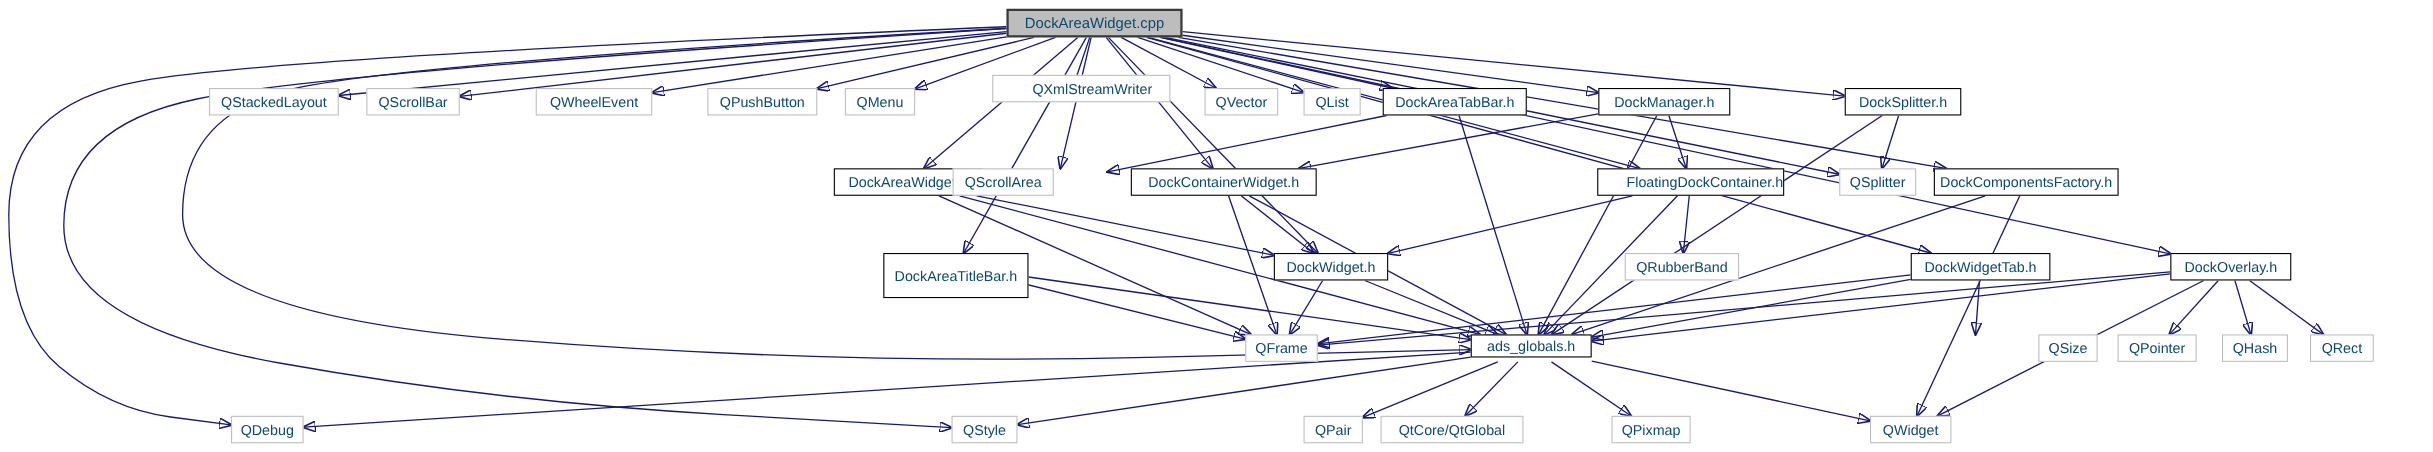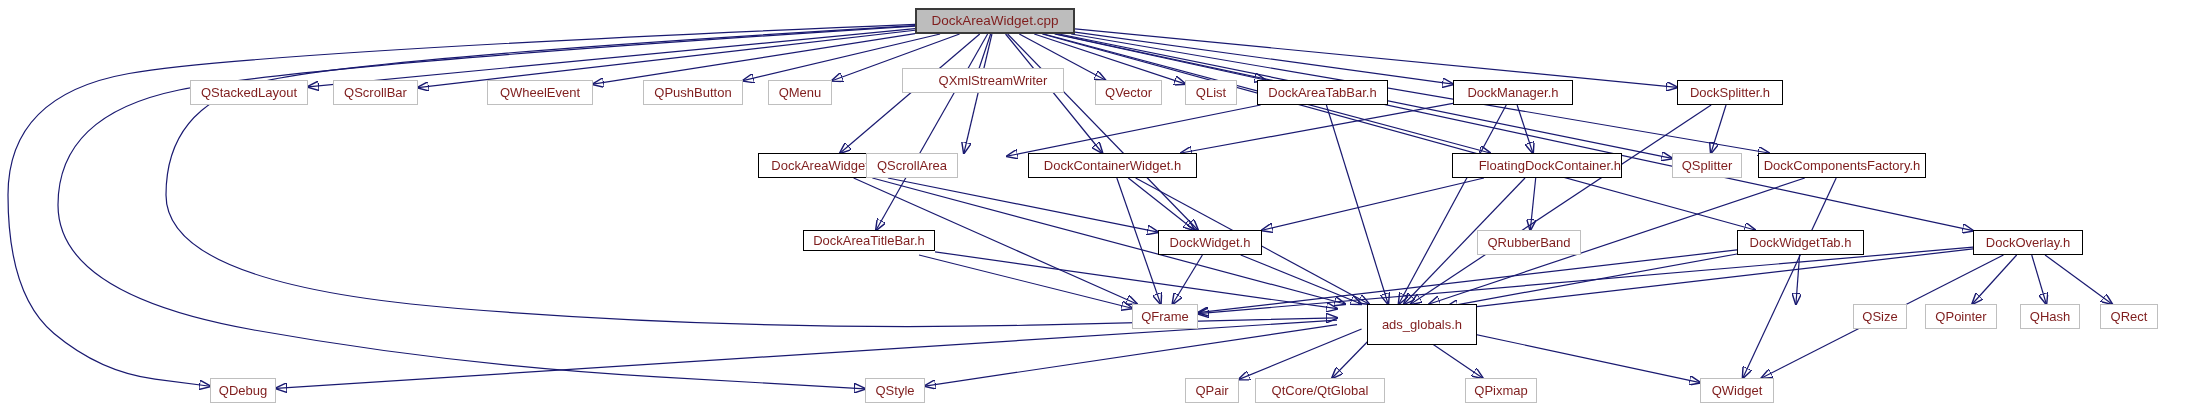--- a/index.html
+++ b/index.html
@@ -9,21 +9,21 @@
     background:#ffffff;
     font-family:"Liberation Sans", sans-serif;
     overflow:hidden;
   }
   .edge-layer { position:absolute; left:0; top:0; width:2212px; height:411px; }
   .edge-layer path { fill:none; stroke:#191970; stroke-width:1.2; }
   .node {
     position:absolute; box-sizing:border-box;
     display:flex; align-items:center; justify-content:center;
     background:#ffffff; border:1px solid #bfbfbf;
-    color:#7f1d1d; font-size:13px; line-height:1;
+    color:#0c4a6e; font-size:13px; line-height:1;
     white-space:nowrap; z-index:2;
   }
   .node.linked { border-color:#000000; }
   .node.root {
     background:#bdbdbd; border:2px solid #3a3a3a;
     font-size:13.5px;
   }
 </style>
 </head>
 <body>
@@ -147,39 +147,39 @@
       </div>
       <div class="node linked" style="left: 1452px; top: 153px; width: 170px; height: 25px; justify-content: flex-end;">
         <span>FloatingDockContainer.h</span>
       </div>
       <div class="node external" style="left: 1672px; top: 153px; width: 70px; height: 25px;">
         <span>QSplitter</span>
       </div>
       <div class="node linked" style="left: 1758px; top: 153px; width: 168px; height: 25px; text-align: right;">
         <span>DockComponentsFactory.h</span>
       </div>
-      <div class="node linked" style="left: 803px; top: 230px; width: 132px; height: 21px;">
+      <div class="node linked" style="left: 803px; top: 230px; width: 132px; height: 41px;">
         <span>DockAreaTitleBar.h</span>
       </div>
       <div class="node linked" style="left: 1158px; top: 230px; width: 104px; height: 25px;">
         <span>DockWidget.h</span>
       </div>
       <div class="node external" style="left: 1477px; top: 230px; width: 104px; height: 25px;">
         <span>QRubberBand</span>
       </div>
       <div class="node linked" style="left: 1737px; top: 230px; width: 127px; height: 25px;">
         <span>DockWidgetTab.h</span>
       </div>
       <div class="node linked" style="left: 1973px; top: 230px; width: 110px; height: 25px;">
         <span>DockOverlay.h</span>
       </div>
       <div class="node external" style="left: 1132px; top: 304px; width: 66px; height: 25px; justify-content: center;">
         <span>QFrame</span>
       </div>
-      <div class="node linked" style="left: 1367px; top: 304px; width: 110px; height: 41px;">
+      <div class="node linked" style="left: 1337px; top: 304px; width: 110px; height: 21px;">
         <span>ads_globals.h</span>
       </div>
       <div class="node external" style="left: 1853px; top: 304px; width: 54px; height: 25px;">
         <span>QSize</span>
       </div>
       <div class="node external" style="left: 1925px; top: 304px; width: 72px; height: 25px;">
         <span>QPointer</span>
       </div>
       <div class="node external" style="left: 2020px; top: 304px; width: 60px; height: 25px;">
         <span>QHash</span>

